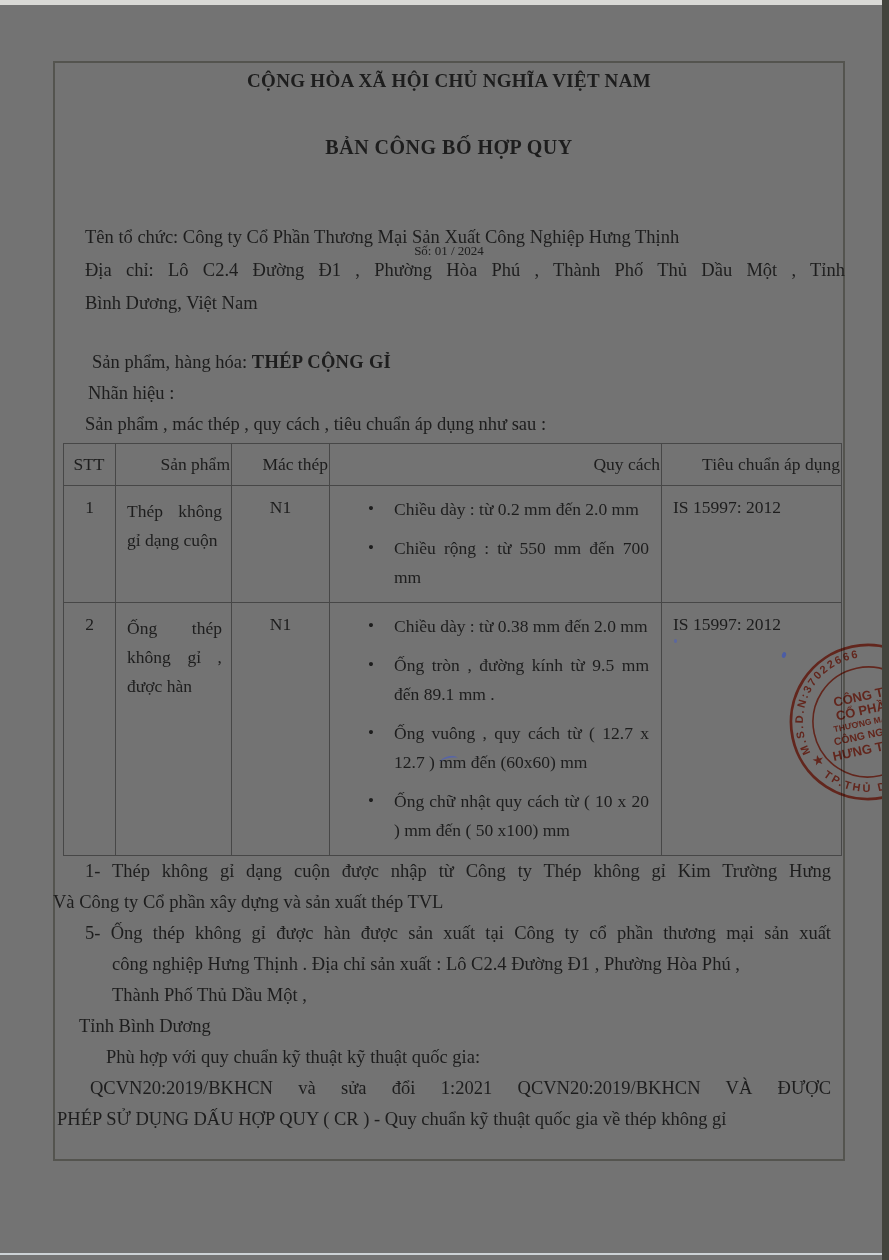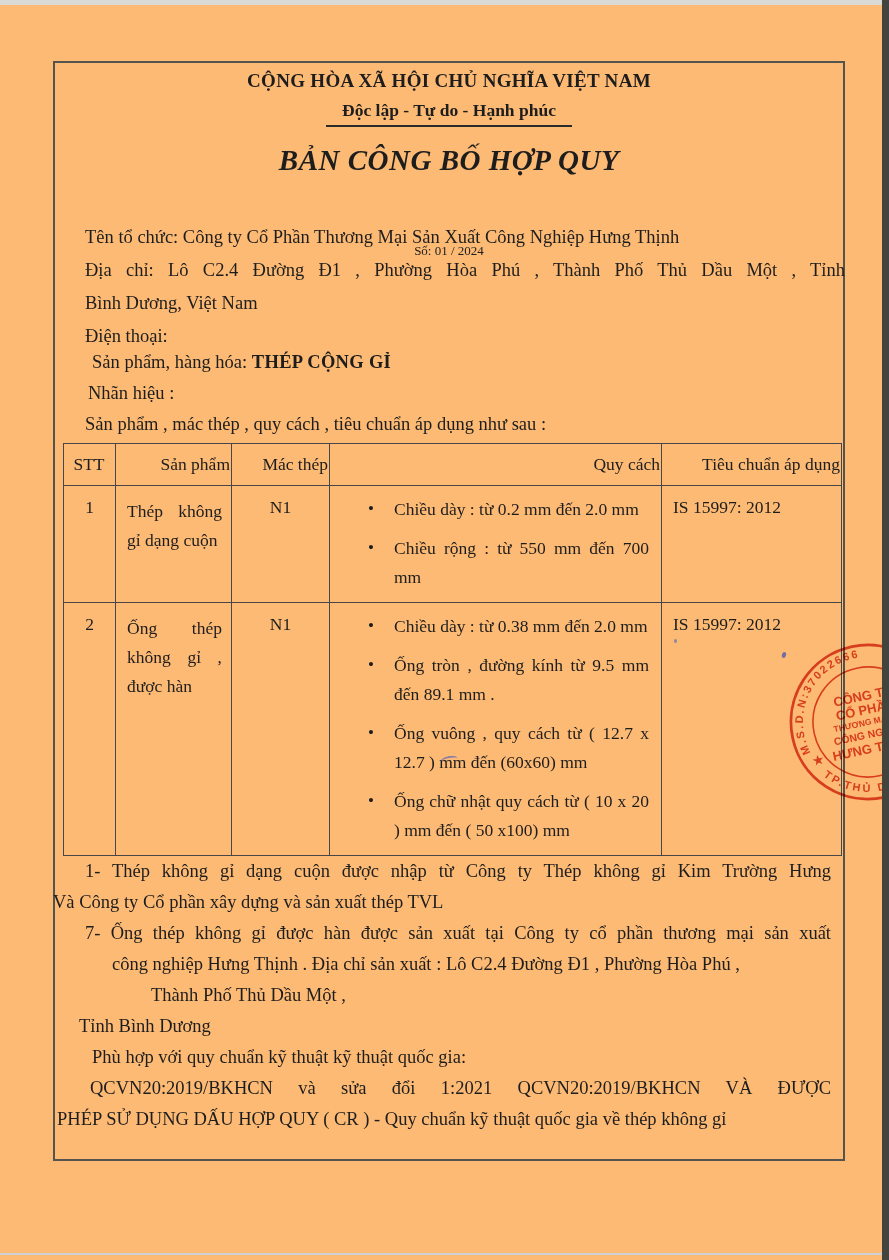--- a/index.html
+++ b/index.html
@@ -1,34 +1,34 @@
 <!DOCTYPE html>
 <html><head>
 <meta charset="utf-8">
 <style>
   html,body { margin:0; padding:0; }
   .page {
     position:relative; width:889px; height:1260px;
-    background:#fdba74; overflow:hidden;
+    background:#737373; overflow:hidden;
     font-family:"Liberation Serif", serif; color:#1d1d1d;
   }
   
   .edge-top    { position:absolute; left:0; top:0; width:100%; height:5px; background:#d9d9d6; }
   .edge-right  { position:absolute; right:0; top:0; width:7px; height:100%; background:#43443d; z-index:30; }
   .edge-bottom { position:absolute; left:0; top:1253px; width:100%; height:2px; background:#cdd2d6; }
   .frame {
     position:absolute; left:53px; top:61px; width:788px; height:1096px;
     border:2px solid #54544f;
   }
   .center-col { position:absolute; left:53px; width:792px; text-align:center; }
   .nat-header { top:70px; font-weight:bold; font-size:19px; letter-spacing:.3px; }
   .motto-row  { top:100px; }
   .motto-text { display:inline-block; font-weight:bold; font-size:17.5px;
                 border-bottom:2px solid #2b2b2b; padding:0 16px 4px; }
-  .doc-title  { top:144px; font-weight:bold; font-size:29px; letter-spacing:.5px;font-style:italic; }
+  .doc-title  { top:136px; font-weight:bold; font-size:20px; letter-spacing:.5px; }
   .doc-number { top:196px; font-size:13px;margin-top:47px; }
 
   .org { position:absolute; left:85px; top:221px; width:760px; font-size:18.5px; line-height:33px; }
   .fill { text-align:justify; text-align-last:justify; }
   .product-row { position:absolute; left:92px; top:352px; font-size:18.5px; }
   .product-row b { letter-spacing:.3px; }
   .brand-row { position:absolute; left:88px; top:383px; font-size:18.5px; }
   .intro-row { position:absolute; left:85px; top:414px; font-size:18.5px; }
 
   table.doc-table {
@@ -51,23 +51,23 @@
                   text-align:justify; line-height:29px; }
   ul.qc-list .bullet { position:absolute; left:2px; top:-1px; font-size:17px; }
 
   .notes { position:absolute; left:53px; top:856px; width:780px;
            font-size:18.5px; line-height:31px; }
   .notes > div { padding-right:2px; }
   .nl1 { padding-left:32px; }
   .nl2 { }
   .nl3 { padding-left:32px; }
   .nl4 { padding-left:59px; }
-  .nl5 { padding-left:59px;margin-left:39px; }
+  .nl5 { padding-left:59px; }
   .nl6 { padding-left:26px; }
-  .nl7 { padding-left:39px; }
+  .nl7 { padding-left:53px; }
   .nl8 { padding-left:37px; }
   .nl9 { padding-left:4px;  }
 
   
   .stamp { position:absolute; left:766px; top:620px; z-index:20;
            mix-blend-mode:multiply; opacity:.92; }
   .stamp text { font-family:"Liberation Sans", sans-serif; font-weight:bold; fill:#d6452e; }
 
   
   .ink { position:absolute; z-index:5; }
@@ -79,31 +79,27 @@
 <body>
 
 <div class="page">
 
   <div class="edge-top"></div>
   <div class="edge-bottom"></div>
 
   <div class="frame"></div>
 
   <div class="center-col nat-header">CỘNG HÒA XÃ HỘI CHỦ NGHĨA VIỆT NAM</div>
-  <div class="center-col motto-row">
-    <span class="motto-text">Độc lập - Tự do - Hạnh phúc</span>
-  </div>
   <div class="center-col doc-title">BẢN CÔNG BỐ HỢP QUY</div>
   <div class="center-col doc-number">Số: 01 / 2024</div>
 
   <div class="org">
     <div>Tên tổ chức: Công ty Cổ Phần Thương Mại Sản Xuất Công Nghiệp Hưng Thịnh</div>
     <div class="fill">Địa chỉ: Lô C2.4 Đường Đ1 , Phường Hòa Phú , Thành Phố Thủ Dầu Một , Tỉnh</div>
     <div>Bình Dương, Việt Nam</div>
-    <div>Điện thoại:</div>
   </div>
 
   <div class="product-row">
     <span>Sản phẩm, hàng hóa: </span><b>THÉP CỘNG GỈ</b>
   </div>
   <div class="brand-row">Nhãn hiệu :</div>
   <div class="intro-row">Sản phẩm , mác thép , quy cách , tiêu chuẩn áp dụng như sau :</div>
 
   <table class="doc-table">
     <colgroup>
@@ -146,21 +142,21 @@
         </ul>
       </td>
       <td class="tc">IS 15997: 2012</td>
     </tr>
   </tbody>
     </table>
 
   <div class="notes">
     <div class="nl1 fill">1- Thép không gỉ dạng cuộn được nhập từ Công ty Thép không gỉ Kim Trường Hưng</div>
     <div class="nl2">Và Công ty Cổ phần xây dựng và sản xuất thép TVL</div>
-    <div class="nl3 fill">7- Ống thép không gỉ được hàn được sản xuất tại Công ty cổ phần thương mại sản xuất</div>
+    <div class="nl3 fill">5- Ống thép không gỉ được hàn được sản xuất tại Công ty cổ phần thương mại sản xuất</div>
     <div class="nl4">công nghiệp Hưng Thịnh . Địa chỉ sản xuất : Lô C2.4 Đường Đ1 , Phường Hòa Phú ,</div>
     <div class="nl5">Thành Phố Thủ Dầu Một ,</div>
     <div class="nl6">Tỉnh Bình Dương</div>
     <div class="nl7">Phù hợp với quy chuẩn kỹ thuật kỹ thuật quốc gia:</div>
     <div class="nl8 fill">QCVN20:2019/BKHCN và sửa đổi 1:2021 QCVN20:2019/BKHCN VÀ ĐƯỢC</div>
     <div class="nl9">PHÉP SỬ DỤNG DẤU HỢP QUY ( CR ) - Quy chuẩn kỹ thuật quốc gia về thép không gỉ</div>
   </div>
 
   <svg class="stamp" width="204" height="204" viewBox="0 0 204 204">
     <defs>

